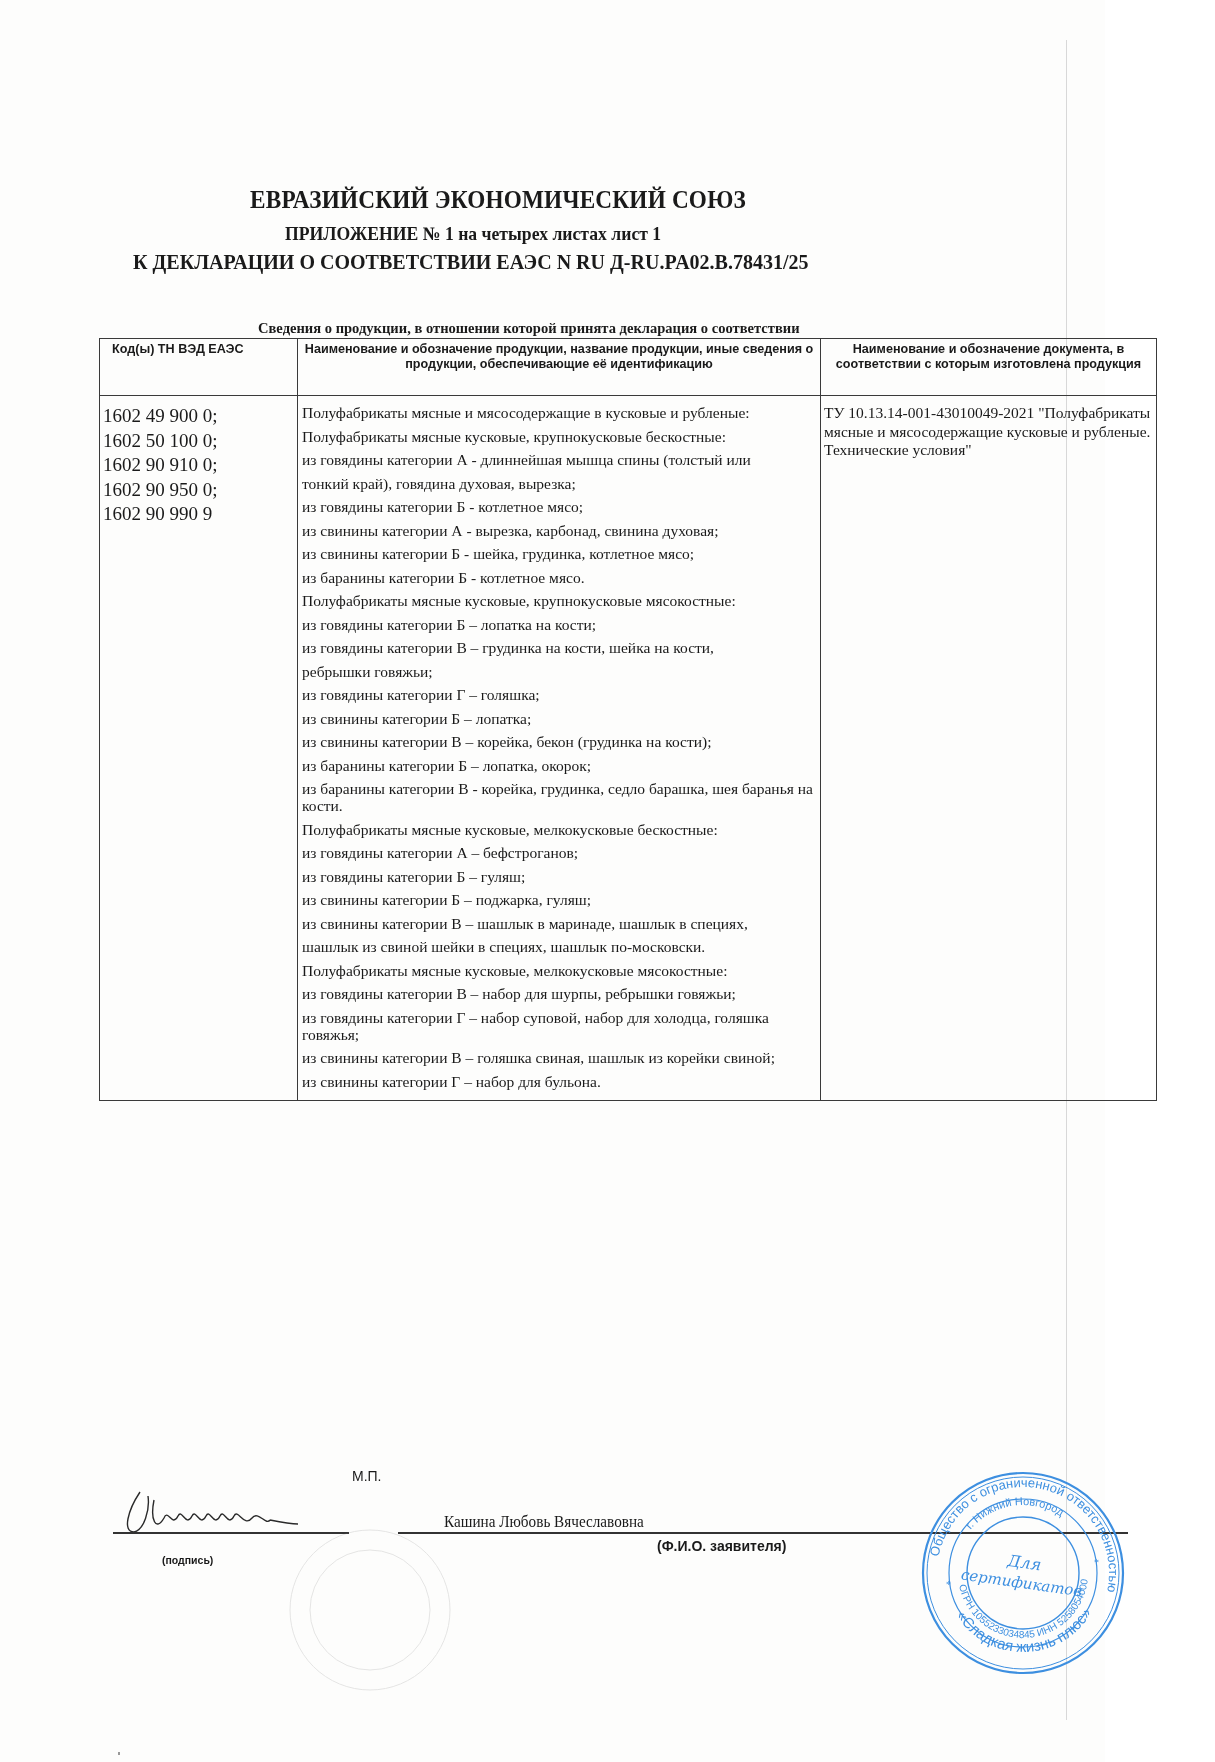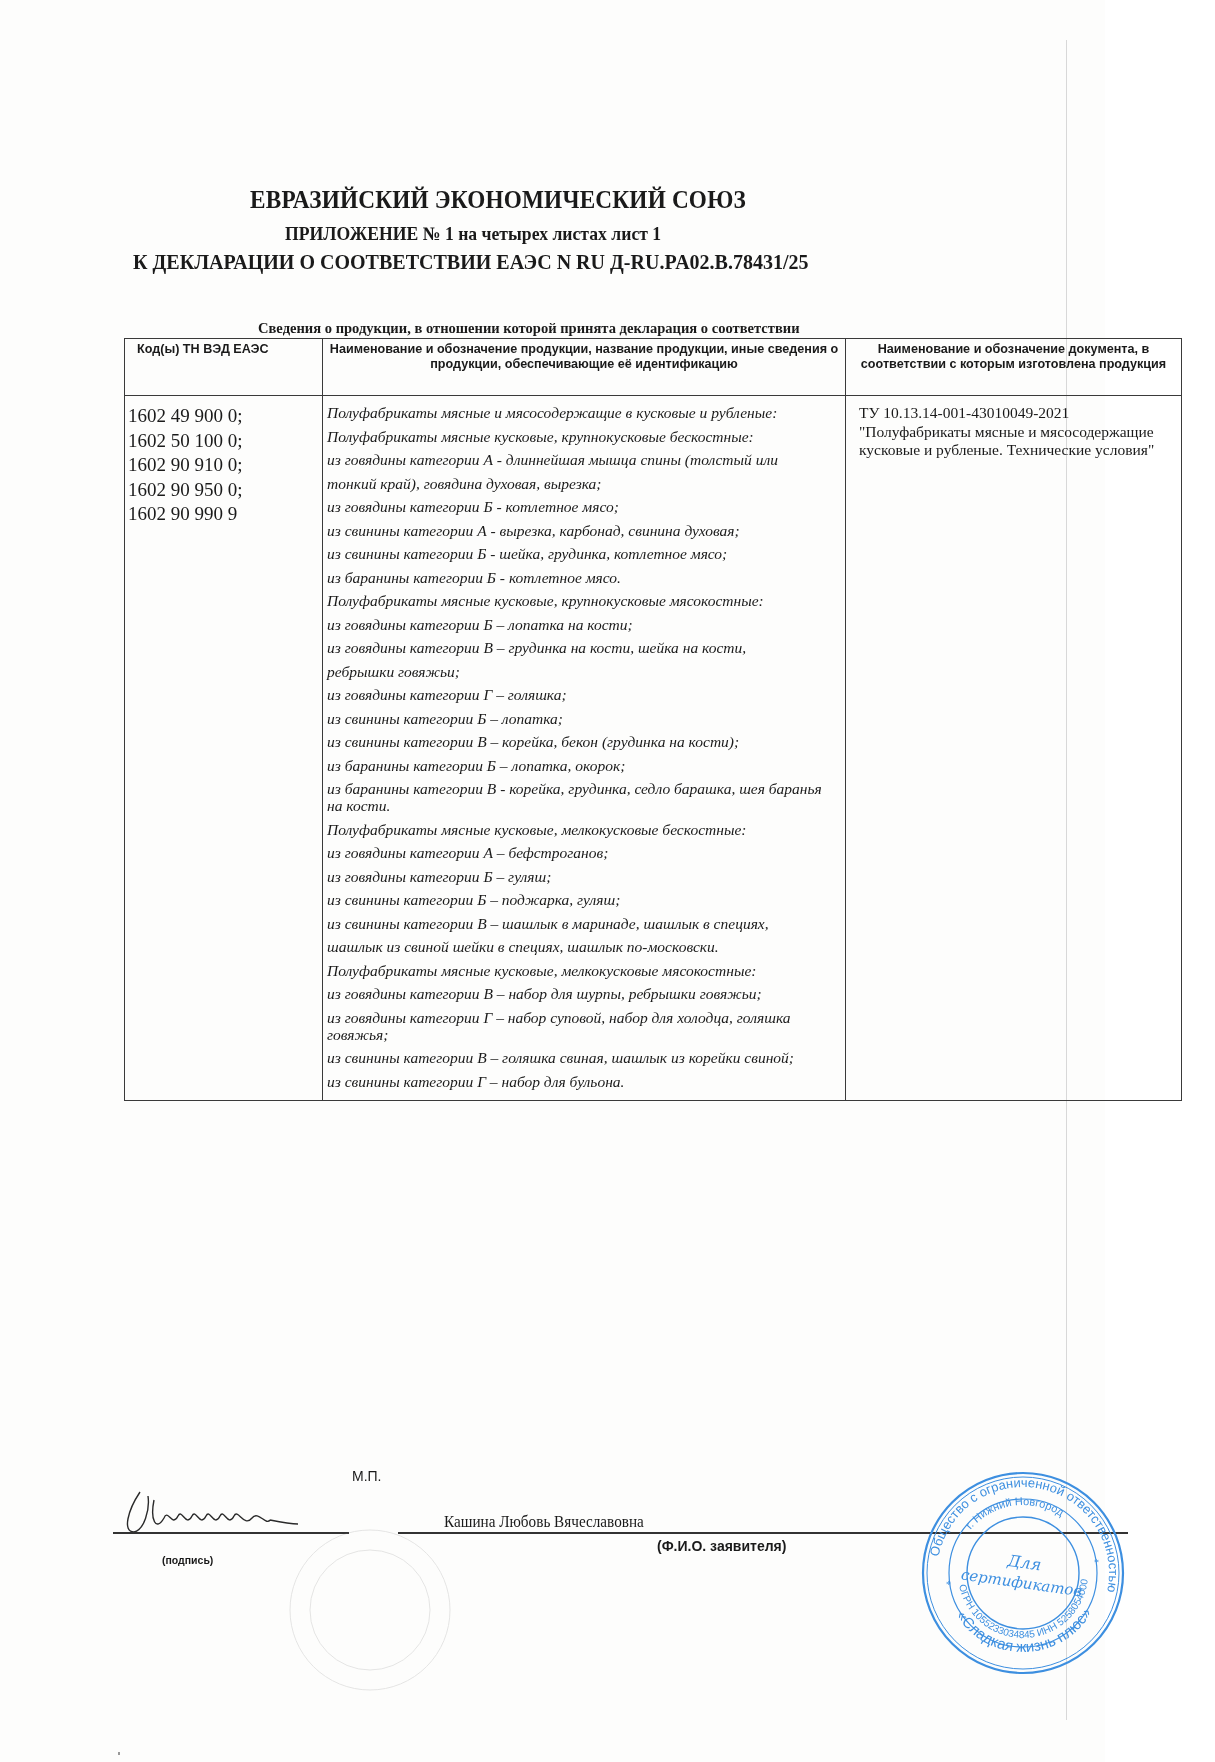--- a/index.html
+++ b/index.html
@@ -5,32 +5,32 @@
     html, body { margin: 0; padding: 0; background: #ffffff; }
     body { width: 1215px; height: 1762px; position: relative; overflow: hidden; font-family: "Liberation Serif", serif; color: #1a1a1a; }
     .page { position: absolute; left: 0; top: 0; width: 1105px; height: 1762px; background: #fdfdfc; }
     .scan-edge { position: absolute; top: 40px; right: 38px; width: 1px; height: 1680px; background: #d8d8d8; }
     .title-main { position: absolute; left: 250px; top: 186px; font-size: 25px; letter-spacing: 0.2px; font-weight: bold; transform: scaleX(0.93); transform-origin: left top; }
     .title-sub { position: absolute; left: 285px; top: 223px; font-size: 19px; font-weight: bold; transform: scaleX(0.93); transform-origin: left top; }
     .title-decl { position: absolute; left: 133px; top: 249px; font-size: 22px; font-weight: bold; transform: scaleX(0.91); transform-origin: left top; }
 
     .table-caption { position: absolute; left: 258px; top: 320px; font-size: 15px; font-weight: bold; transform: scaleX(0.97); transform-origin: left top; }
 
-    table.spec { position: absolute; left: 99px; top: 338px; width: 1057px; border-collapse: collapse; table-layout: fixed; margin-left: 25px; }
+    table.spec { position: absolute; left: 99px; top: 338px; width: 1057px; border-collapse: collapse; table-layout: fixed; }
     table.spec th, table.spec td { border: 1.5px solid #3a3a3a; vertical-align: top; }
     table.spec th { font-family: "Liberation Sans", sans-serif; font-weight: bold; font-size: 12.6px; line-height: 15px; padding: 3px 4px 3px 4px; height: 50px; }
     table.spec th.c1 { text-align: left; padding-left: 12px; }
     table.spec th.c2, table.spec th.c3 { text-align: center; }
     col.w1 { width: 198px; }
     col.w2 { width: 523px; }
     col.w3 { width: 336px; }
 
     td.codes { padding: 8px 4px 0 3px; font-size: 19px; line-height: 24.5px; }
-    td.products { padding: 8px 6px 4px 4px; font-size: 15.5px; line-height: 17px; font-style: italic; }
-    td.standard { padding: 8px 4px 0 13px; font-size: 15.5px; line-height: 18.5px; }
+    td.products { padding: 8px 6px 4px 4px; font-size: 15.5px; line-height: 17px; }
+    td.standard { padding: 8px 4px 0 3px; font-size: 15.5px; line-height: 18.5px; }
     .prod-line { margin: 0 0 6.5px 0; }
     .code-line { margin: 0; }
     .sig-line { position: absolute; left: 113px; top: 1532px; width: 236px; height: 1.5px; background: #333; }
     .sig-scribble { position: absolute; left: 120px; top: 1480px; width: 230px; height: 60px; }
     .mp-label { position: absolute; left: 352px; top: 1468px; font-family: "Liberation Sans", sans-serif; font-size: 14px; }
     .name-line { position: absolute; left: 398px; top: 1532px; width: 730px; height: 1.5px; background: #333; }
     .name-text { position: absolute; left: 444px; top: 1513px; font-size: 16px; transform: scaleX(0.95); transform-origin: left top; }
     .sig-caption { position: absolute; left: 162px; top: 1538px; font-family: "Liberation Sans", sans-serif; font-size: 10.5px; font-weight: bold; margin-top: 16px; }
     .name-caption { position: absolute; left: 657px; top: 1538px; font-family: "Liberation Sans", sans-serif; font-size: 14px; font-weight: bold; text-align: center; }
 

